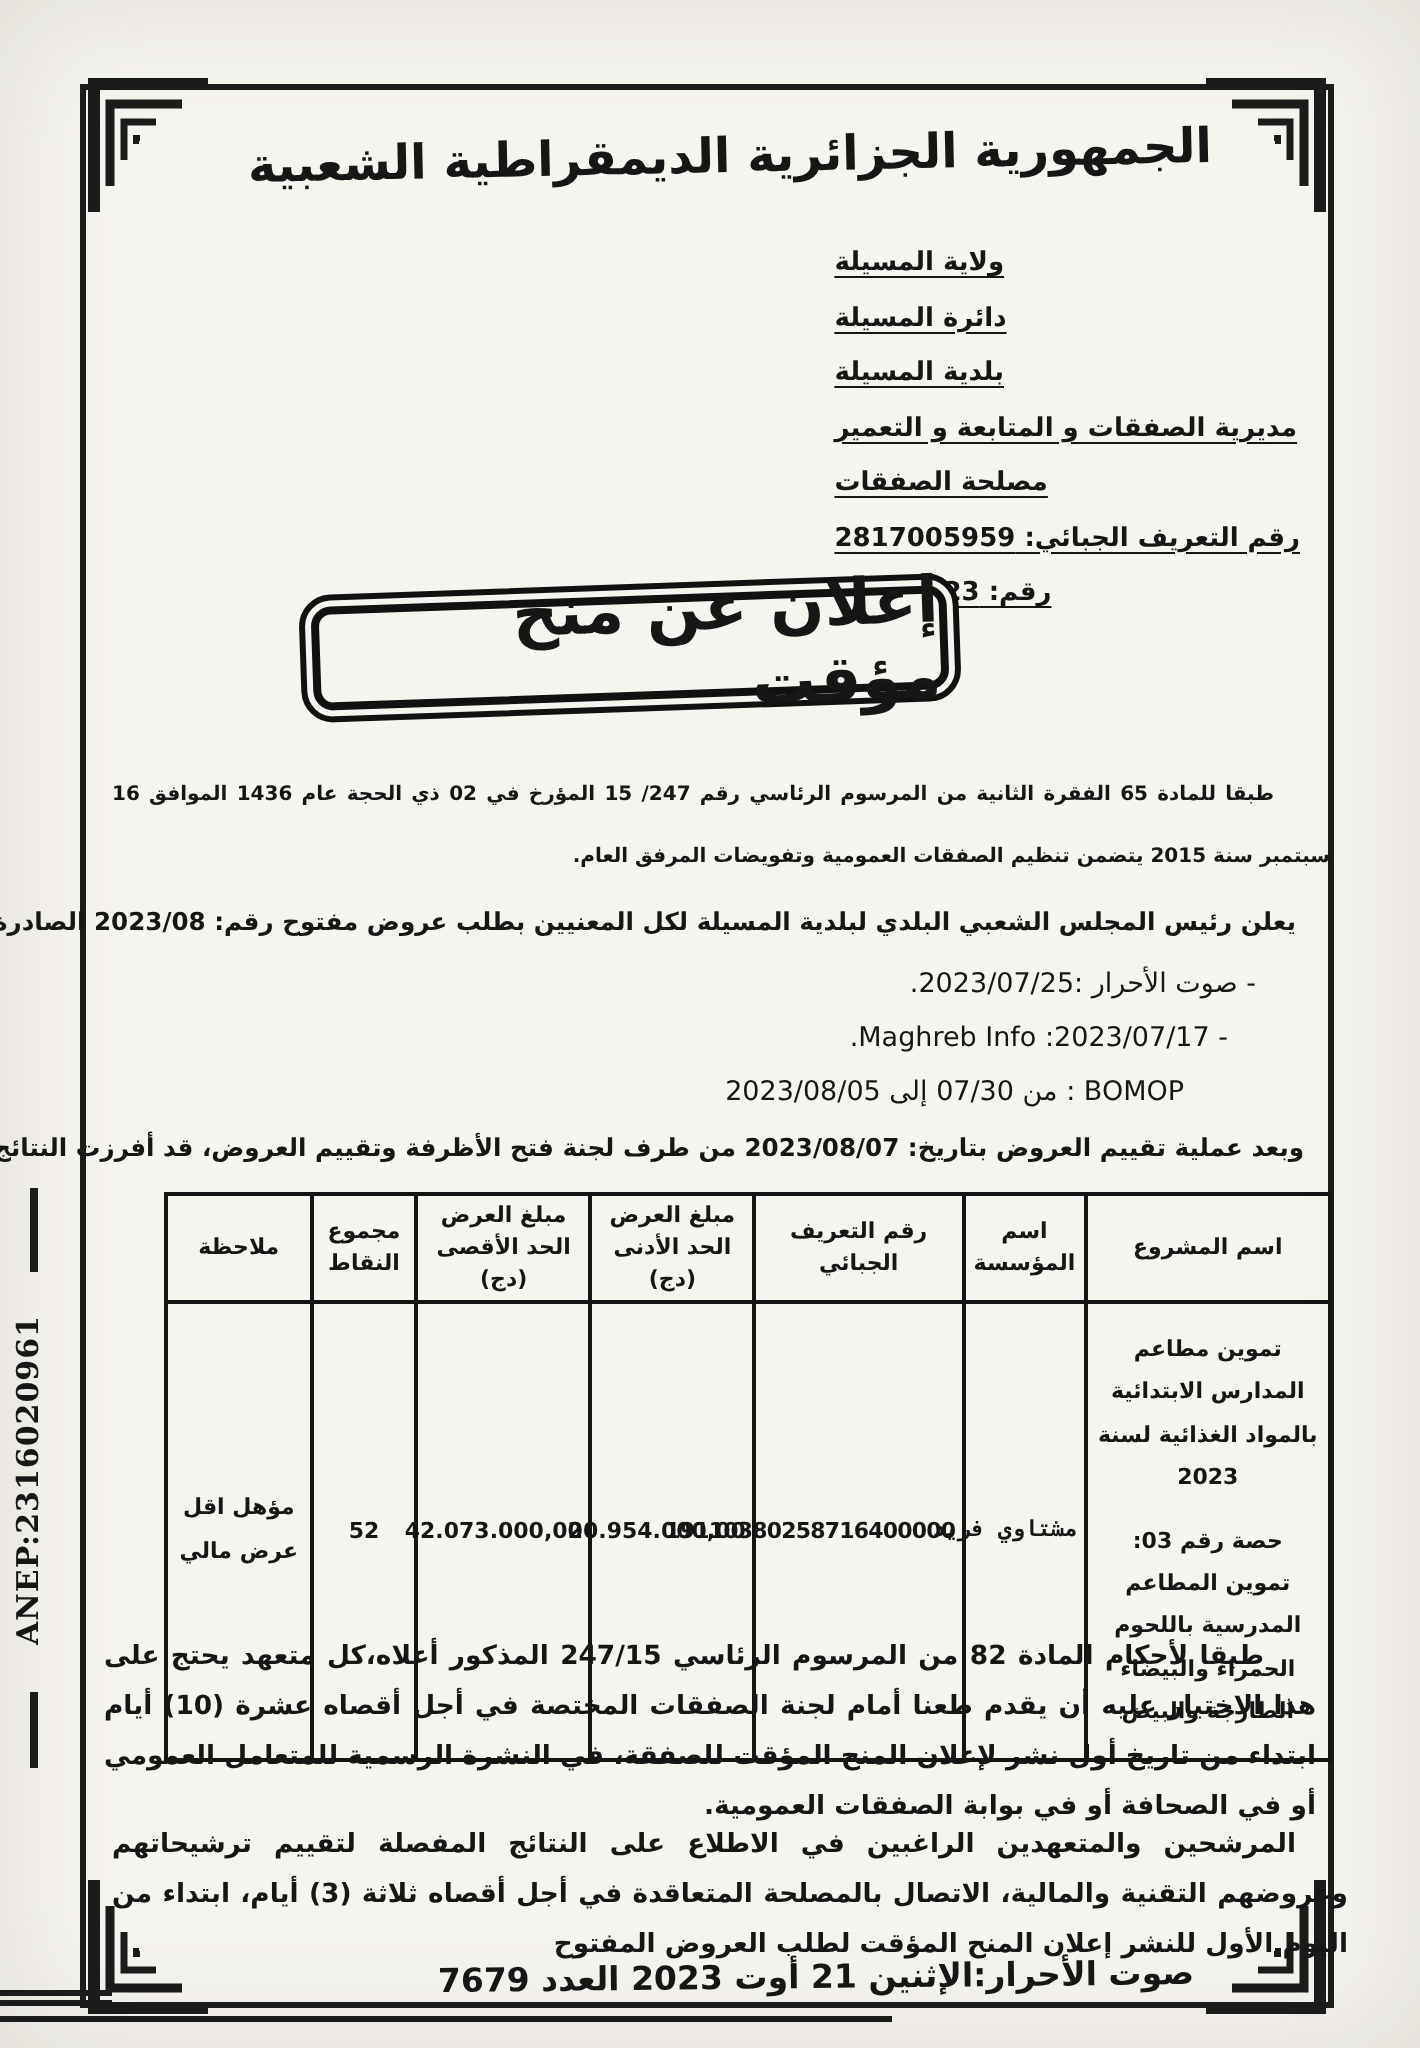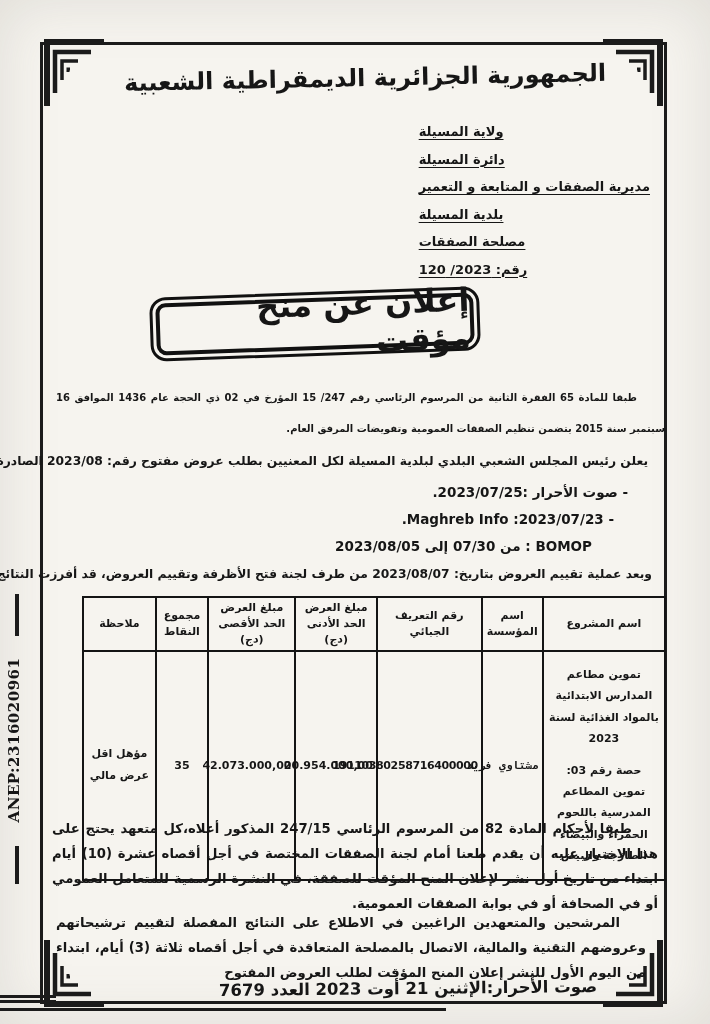--- a/index.html
+++ b/index.html
@@ -30,29 +30,29 @@
     box-sizing:border-box;background:#f6f4ef;}
   .banner-inner{width:100%;height:100%;border:4px solid #111;border-radius:10px;
     box-sizing:border-box;display:flex;align-items:center;justify-content:center;
     font-size:32px;font-weight:bold;letter-spacing:1px;}
   
   .par{position:absolute;font-weight:bold;direction:rtl;}
   .p-decree{top:382px;right:45px;left:56px;font-size:10px;line-height:31px;
     text-indent:28px;text-align:justify;}
   .p-announce{top:454px;right:50px;left:40px;font-size:12.3px;white-space:nowrap;
     text-indent:12px;}
-  .journal{position:absolute;font-weight:bold;font-size:13.5px;white-space:nowrap;}
+  .journal{position:absolute;font-weight:normal;font-size:13.5px;white-space:nowrap;}
   .j1{top:484px;right:82px;}
   .j2{top:511px;right:96px;}
   .j3{top:538px;right:118px;margin-left:48px;}
   .p-eval{top:567px;right:48px;left:40px;font-size:12.3px;white-space:nowrap;
     text-indent:10px;}
   .p-appeal{top:816px;right:52px;left:52px;font-size:13.2px;line-height:25px;
     text-indent:26px;text-align:justify;}
-  .p-contact{top:910px;right:64px;left:56px;font-size:13.2px;line-height:25px;
+  .p-contact{top:910px;right:36px;left:56px;font-size:13.2px;line-height:25px;
     text-indent:26px;text-align:justify;}
   
   .results{position:absolute;top:596px;right:44px;width:584px;
     border-collapse:collapse;table-layout:fixed;direction:rtl;}
   .results th,.results td{border:2.5px solid #141414;font-weight:bold;
     text-align:center;vertical-align:middle;padding:2px 3px;box-sizing:border-box;}
   .results th{height:52px;font-size:11px;line-height:1.45;}
   .results td{height:180px;font-size:11px;}
   .pre{white-space:pre-line;}
   .cell-project div{margin:10px 2px;line-height:1.95;font-size:11px;}
@@ -104,35 +104,36 @@
       <path d="M44 25 H28 V44" fill="none" stroke="#1b1b1b" stroke-width="3.5"></path>
       <path d="M36 33 H34 V36" fill="none" stroke="#1b1b1b" stroke-width="3"></path>
     </svg>
   </div>
 
   <div class="republic">الجمهورية الجزائرية الديمقراطية الشعبية</div>
 
   <div class="letterhead">
     <div>ولاية المسيلة</div>
     <div>دائرة المسيلة</div>
+    <div>بلدية المسيلة</div>
     <div>مديرية الصفقات و المتابعة و التعمير</div>
-    <div>بلدية المسيلة</div>
     <div>مصلحة الصفقات</div>
+    <div>رقم التعريف الجبائي: 2817005959</div>
     <div>رقم: 2023/ 120</div>
   </div>
 
   <div class="banner">
     <div class="banner-inner">إعلان عن منح مؤقت</div>
   </div>
 
   <div class="par p-decree">طبقا للمادة 65 الفقرة الثانية من المرسوم الرئاسي رقم 247/ 15 المؤرخ في 02 ذي الحجة عام 1436 الموافق 16 سبتمبر سنة 2015 يتضمن تنظيم الصفقات العمومية وتفويضات المرفق العام.</div>
   <div class="par p-announce">يعلن رئيس المجلس الشعبي البلدي لبلدية المسيلة لكل المعنيين بطلب عروض مفتوح رقم: 2023/08 الصادرة بالجرائد التالية:</div>
 
   <div class="journal j1">- صوت الأحرار :2023/07/25.</div>
-  <div class="journal j2">- Maghreb Info :2023/07/23.</div>
+  <div class="journal j2">- Maghreb Info :2023/07/17.</div>
   <div class="journal j3">BOMOP : من 07/30 إلى 2023/08/05</div>
 
   <div class="par p-eval">وبعد عملية تقييم العروض بتاريخ: 2023/08/07 من طرف لجنة فتح الأظرفة وتقييم العروض، قد أفرزت النتائج التالية:</div>
 
   <table class="results">
     <colgroup>
       <col style="width:21%">
         <col style="width:10.5%">
         <col style="width:18%">
       <col style="width:14%">
@@ -156,21 +157,21 @@
     <tbody>
       <tr>
         <td class="cell-project">
           <div>تموين مطاعم المدارس الابتدائية بالمواد الغذائية لسنة 2023</div>
           <div>حصة رقم 03: تموين المطاعم المدرسية باللحوم الحمراء والبيضاء الطازجة والبيض</div>
         </td>
         <td class="cell-company">مشتاوي فريد</td>
         <td class="cell-taxid">19110380258716400000</td>
         <td class="cell-amount">20.954.000,00</td>
         <td class="cell-amount">42.073.000,00</td>
-        <td class="cell-points">35</td>
+        <td class="cell-points">52</td>
         <td class="cell-note pre">مؤهل اقل
 عرض مالي</td>
       </tr>
     </tbody>
   </table>
 
   <div class="par p-appeal">طبقا لأحكام المادة 82 من المرسوم الرئاسي 247/15 المذكور أعلاه،كل متعهد يحتج على هذا الاختيار عليه أن يقدم طعنا أمام لجنة الصفقات المختصة في أجل أقصاه عشرة (10) أيام ابتداء من تاريخ أول نشر لإعلان المنح المؤقت للصفقة، في النشرة الرسمية للمتعامل العمومي أو في الصحافة أو في بوابة الصفقات العمومية.</div>
   <div class="par p-contact">المرشحين والمتعهدين الراغبين في الاطلاع على النتائج المفصلة لتقييم ترشيحاتهم وعروضهم التقنية والمالية، الاتصال بالمصلحة المتعاقدة في أجل أقصاه ثلاثة (3) أيام، ابتداء من اليوم الأول للنشر إعلان المنح المؤقت لطلب العروض المفتوح</div>
 
   <div class="anep-dash anep-dash-top"></div>

